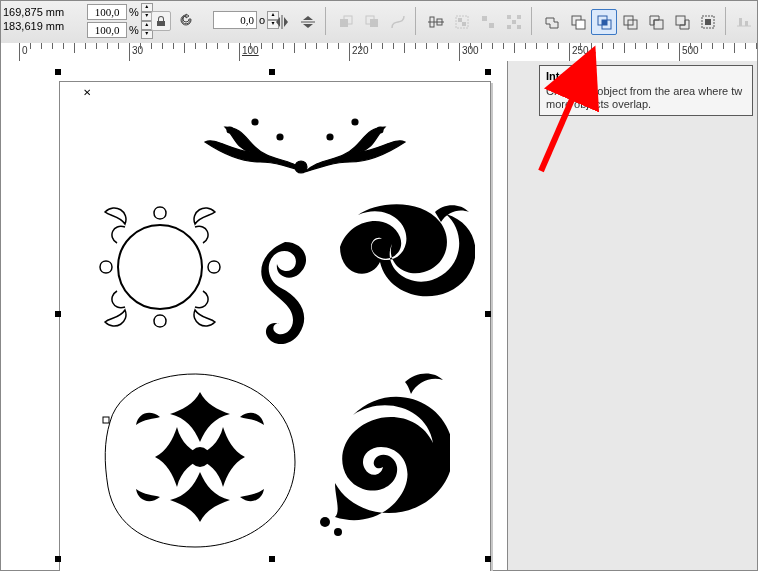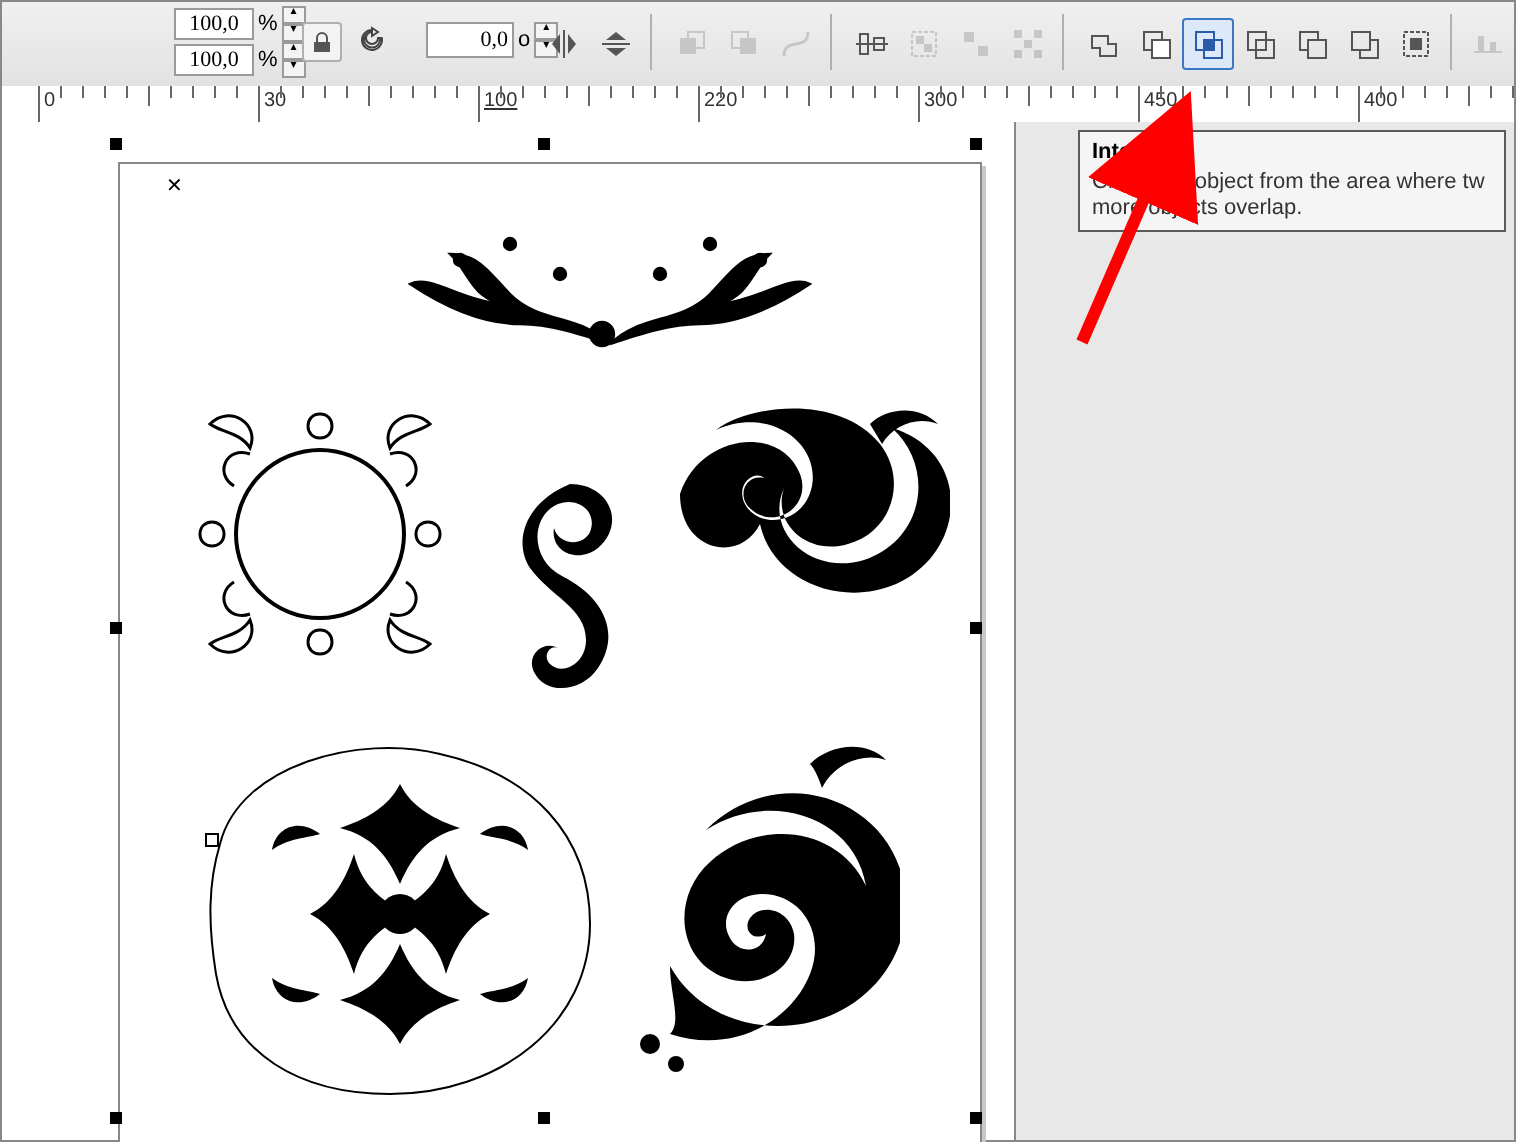--- a/index.html
+++ b/index.html
@@ -49,20 +49,24 @@
 
   
   #arrow{position:absolute;z-index:60;pointer-events:none;}
 </style>
 </head>
 <body>
 
 <div id="app">
 
   <div class="toprow">
+    <div class="coordsbox">
+      <div class="coordline">169,875 mm</div>
+      <div class="coordline">183,619 mm</div>
+    </div>
 
     <div class="pctbox">
       <div class="pctcell">
         <input class="pctinput" value="100,0" style="">
         <span class="pctunit">%</span>
         <span class="spin">
             <span>▴</span>
             <span>▾</span>
           </span>
       </div>
@@ -265,32 +269,32 @@
       <div class="tick" style="left: 469px; height: 6px;"></div>
       <div class="tick" style="left: 480px; height: 6px;"></div>
       <div class="tick" style="left: 491px; height: 6px;"></div>
       <div class="tick" style="left: 502px; height: 6px;"></div>
       <div class="tick" style="left: 513px; height: 10px;"></div>
       <div class="tick" style="left: 524px; height: 6px;"></div>
       <div class="tick" style="left: 535px; height: 6px;"></div>
       <div class="tick" style="left: 546px; height: 6px;"></div>
       <div class="tick" style="left: 557px; height: 6px;"></div>
       <div class="tick" style="left: 568px;"></div>
-      <div class="label" style="left: 571px;">450</div>
+      <div class="label" style="left: 571px;">250</div>
       <div class="tick" style="left: 579px; height: 6px;"></div>
       <div class="tick" style="left: 590px; height: 6px;"></div>
       <div class="tick" style="left: 601px; height: 6px;"></div>
       <div class="tick" style="left: 612px; height: 6px;"></div>
       <div class="tick" style="left: 623px; height: 10px;"></div>
       <div class="tick" style="left: 634px; height: 6px;"></div>
       <div class="tick" style="left: 645px; height: 6px;"></div>
       <div class="tick" style="left: 656px; height: 6px;"></div>
       <div class="tick" style="left: 667px; height: 6px;"></div>
       <div class="tick" style="left: 678px;"></div>
-      <div class="label" style="left: 681px;">400</div>
+      <div class="label" style="left: 681px;">500</div>
       <div class="tick" style="left: 689px; height: 6px;"></div>
       <div class="tick" style="left: 700px; height: 6px;"></div>
       <div class="tick" style="left: 711px; height: 6px;"></div>
       <div class="tick" style="left: 722px; height: 6px;"></div>
       <div class="tick" style="left: 733px; height: 10px;"></div>
       <div class="tick" style="left: 744px; height: 6px;"></div>
       <div class="tick" style="left: 755px; height: 6px;"></div>
     </div>
 
   <div class="ruler-v"></div>

